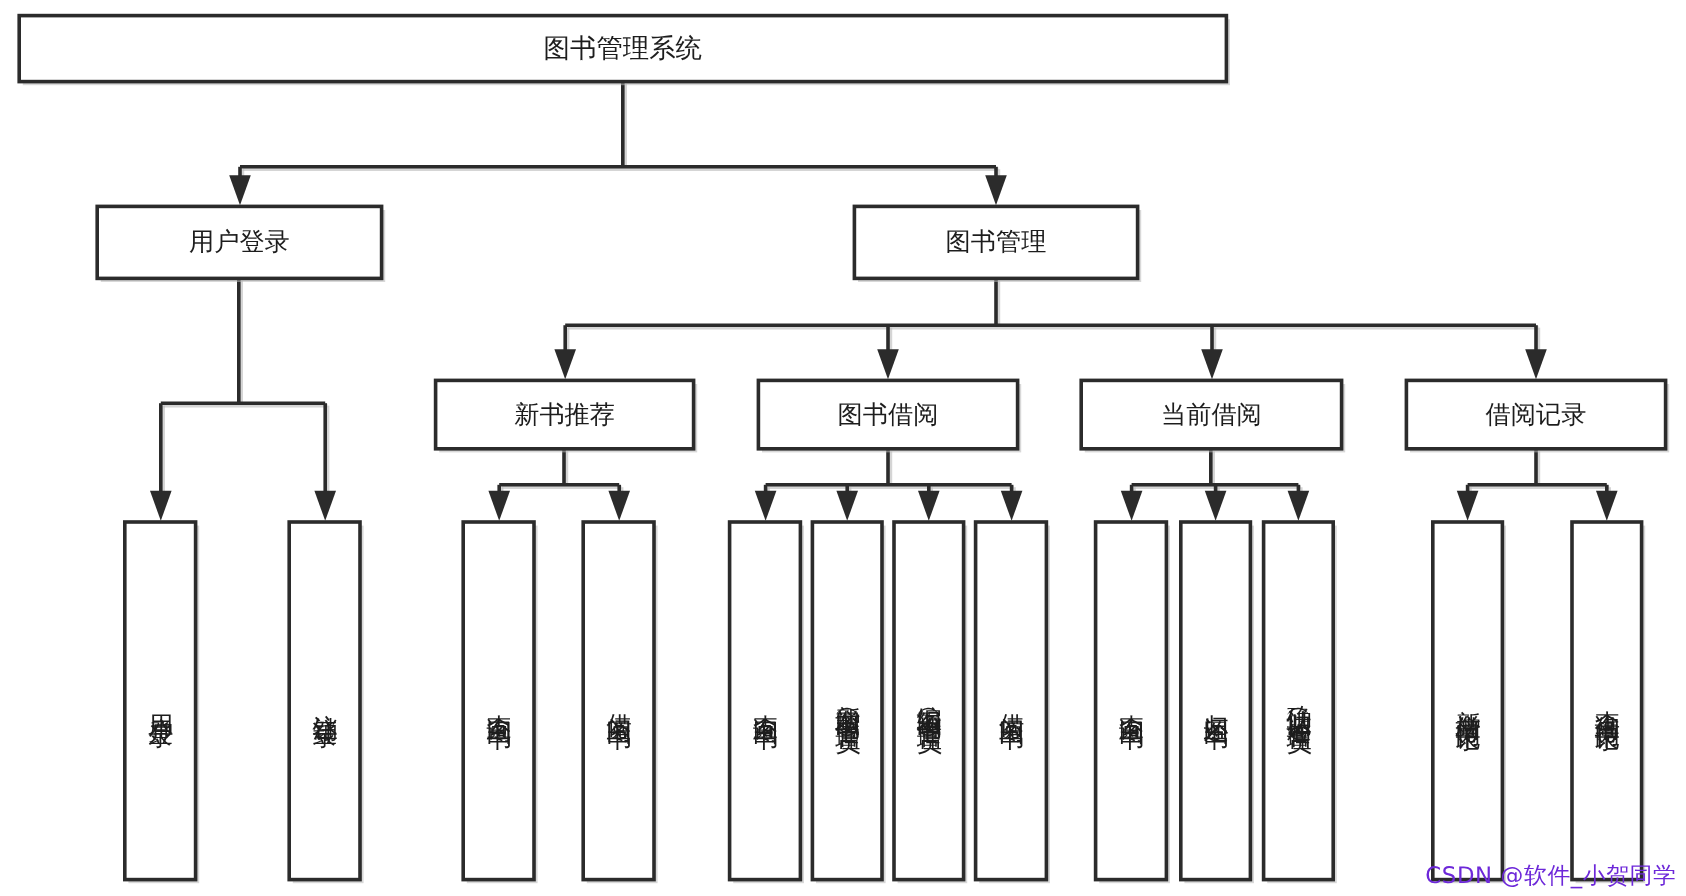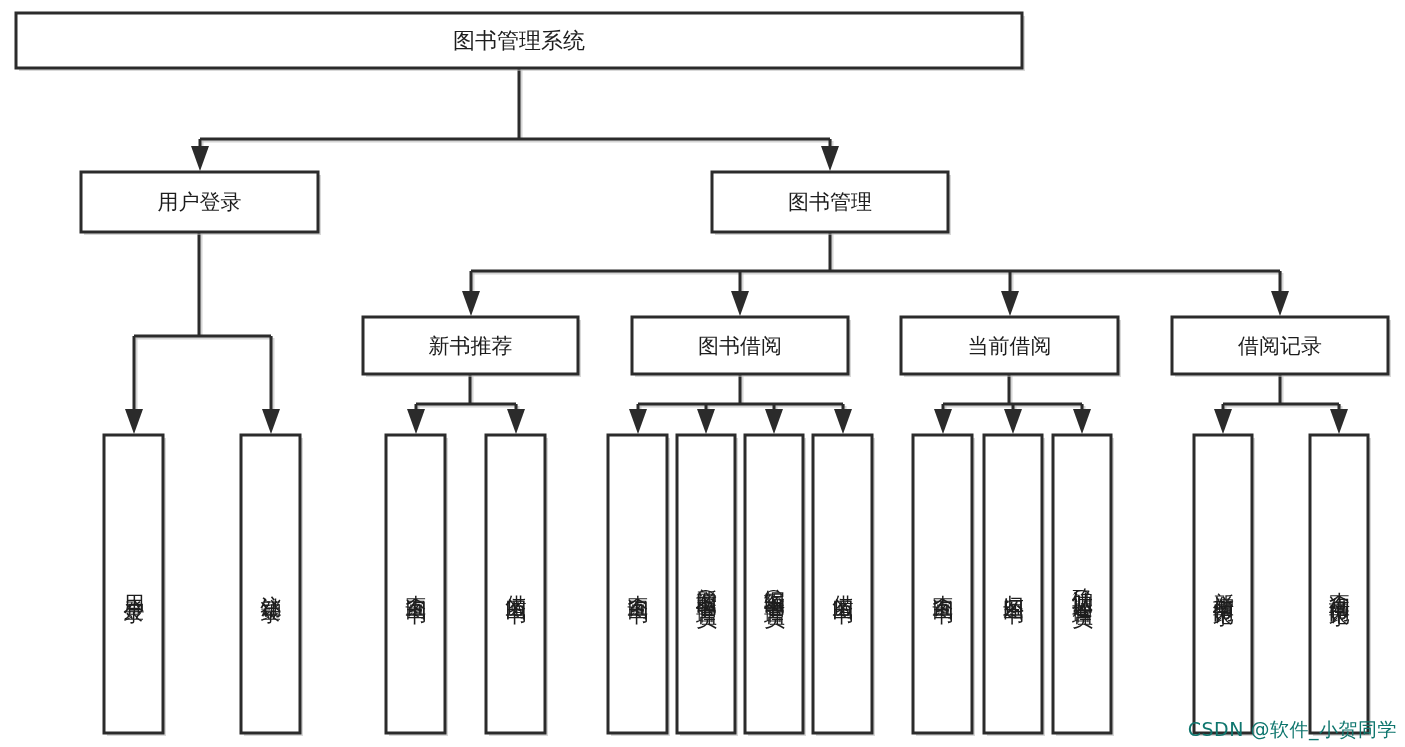--- a/index.html
+++ b/index.html
@@ -83,21 +83,21 @@
     letter-spacing: 3px;
     color: #1d1d1d;
     white-space: nowrap;
   }
   .watermark {
     position: absolute;
     right: 8px;
     bottom: 4px;
     font-family: "DejaVu Sans", "Liberation Sans", sans-serif;
     font-size: 19px;
-    color: #0f766e;
+    color: #6d28d9;
     letter-spacing: 0.5px;
     user-select: none;
   }
 </style>
 </head>
 <body>
 
 <div id="diagram-root">
   <svg class="diagram-canvas" id="diagram-svg" viewBox="0 0 1405 747" xmlns="http://www.w3.org/2000/svg">
     <g id="layer-connectors">

